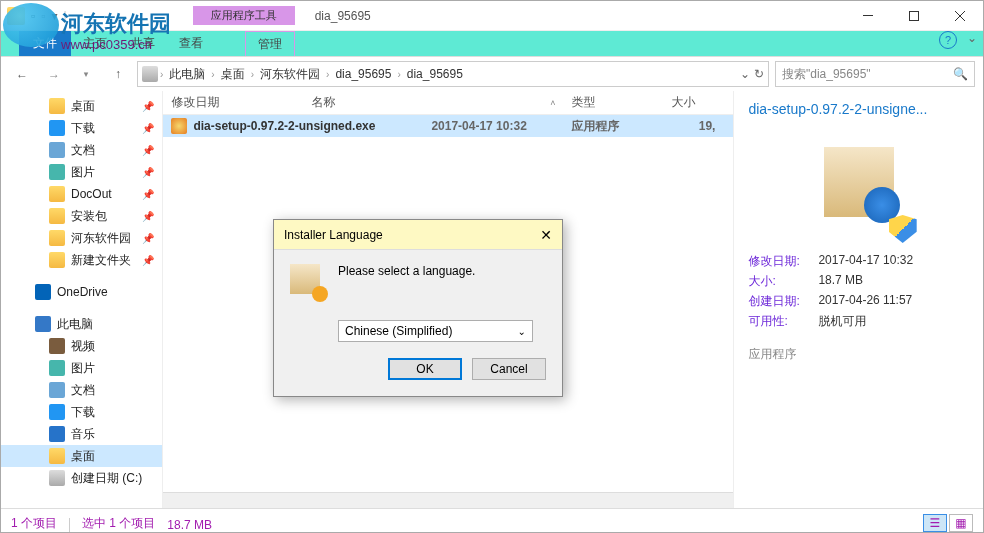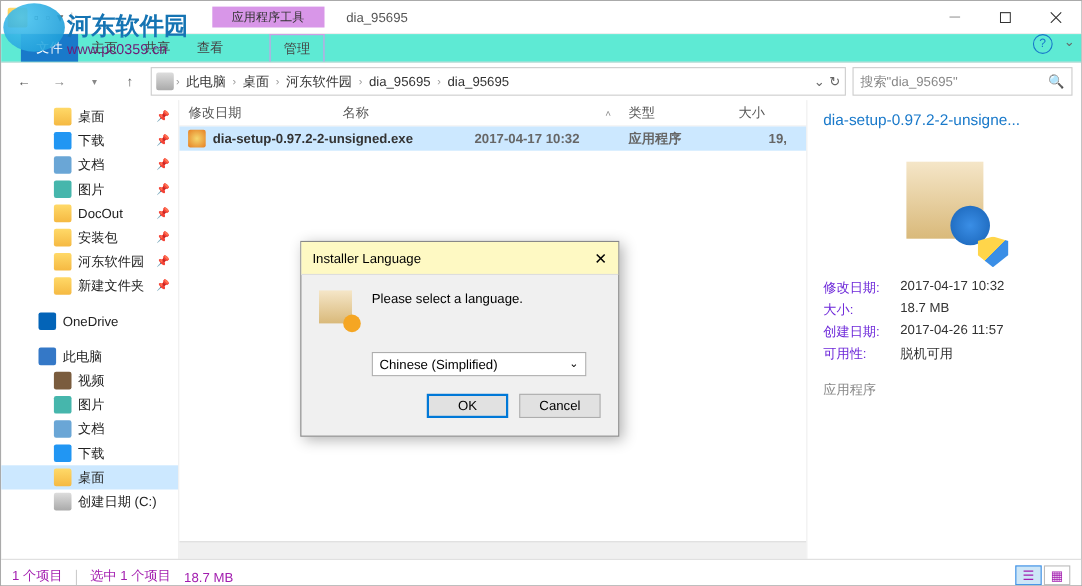--- a/index.html
+++ b/index.html
@@ -238,20 +238,24 @@
         <span class="sb-label">图片</span>
       </div>
       <div class="sb-item lvl1">
         <span class="sb-icon" style="background: rgb(106, 166, 214); border-radius: 2px;"></span>
         <span class="sb-label">文档</span>
       </div>
       <div class="sb-item lvl1">
         <span class="sb-icon" style="background: rgb(33, 150, 243); border-radius: 2px;"></span>
         <span class="sb-label">下载</span>
       </div>
+      <div class="sb-item lvl1">
+        <span class="sb-icon" style="background: rgb(38, 115, 201); border-radius: 2px;"></span>
+        <span class="sb-label">音乐</span>
+      </div>
       <div class="sb-item lvl1 sel">
         <span class="sb-icon" style="background: linear-gradient(rgb(255, 217, 104), rgb(245, 185, 66)); border-radius: 2px;"></span>
         <span class="sb-label">桌面</span>
       </div>
       <div class="sb-item lvl1">
         <span class="sb-icon" style="background: linear-gradient(rgb(221, 221, 221), rgb(170, 170, 170)); border-radius: 2px;"></span>
         <span class="sb-label">创建日期 (C:)</span>
       </div>
     </div>
 

